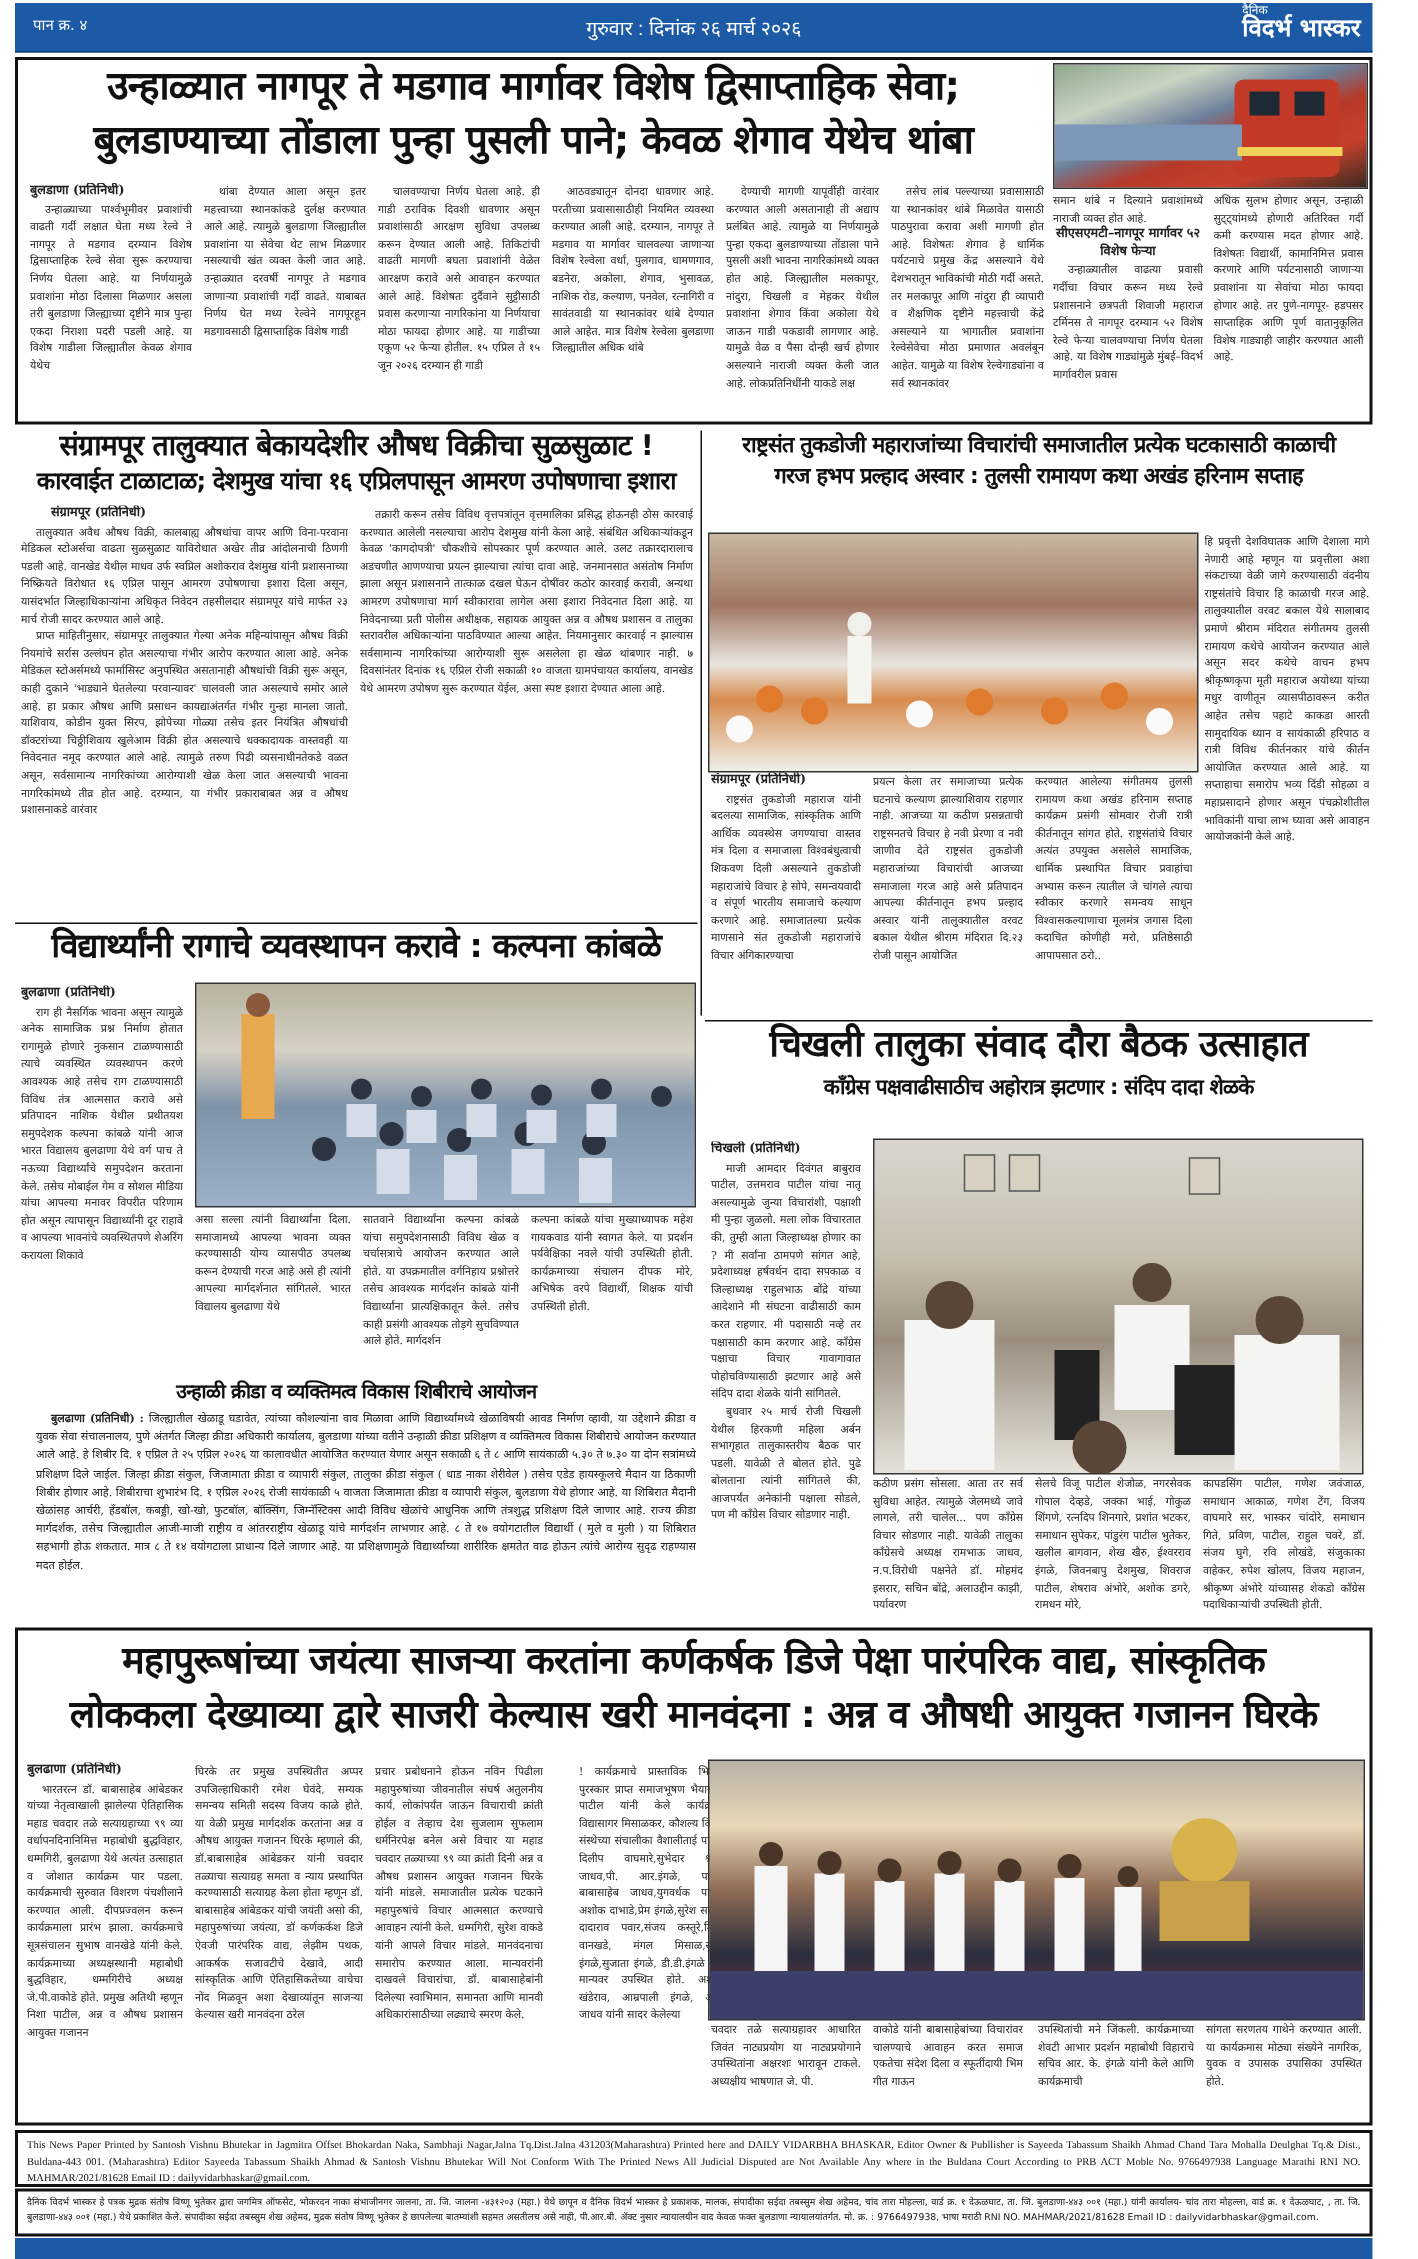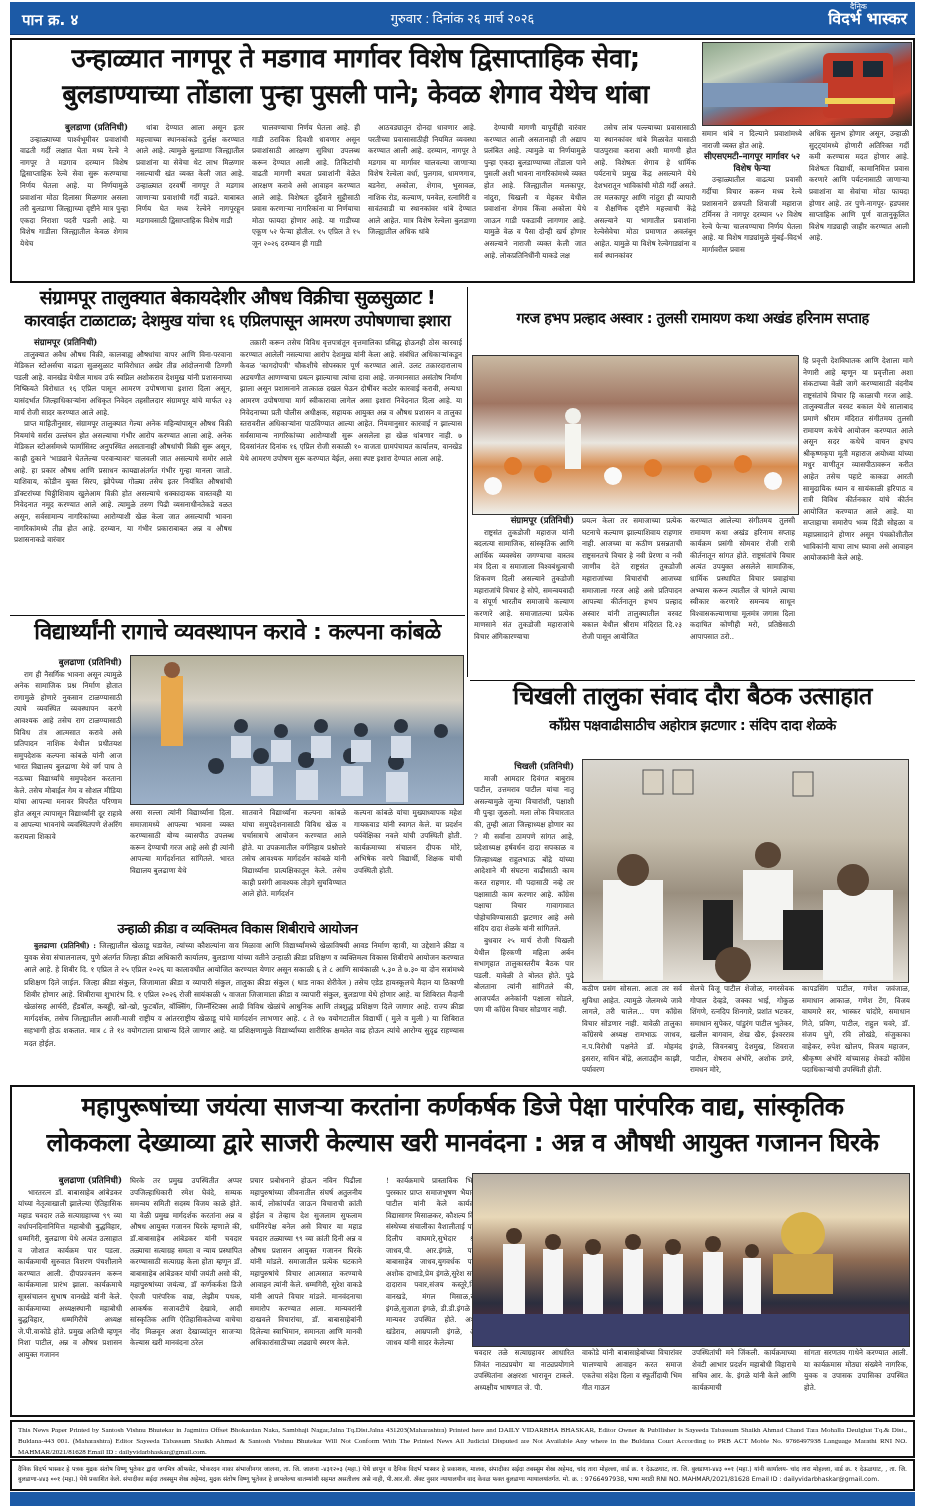--- a/index.html
+++ b/index.html
@@ -1,28 +1,28 @@
 <!DOCTYPE html>
 <html><head>
 <meta charset="utf-8">
 <style>
   html, body { margin:0; padding:0; background:#fff; }
   body { width:945px; height:1506px; position:relative; overflow:hidden; font-family:"DejaVu Serif", serif; color:#111; }
   .masthead { position:absolute; left:10px; top:2px; width:905px; height:32px; background:#1c5aa6; color:#fff; border-bottom:1px solid #0d3d7a; }
-  .masthead .pg { position:absolute; left:12px; top:7px; font-size:15px; font-family:"DejaVu Sans", sans-serif;font-weight:bold; }
+  .masthead .pg { position:absolute; left:12px; top:7px; font-size:10px; font-family:"DejaVu Sans", sans-serif; }
   .masthead .date { position:absolute; left:0; right:0; top:7px; text-align:center; font-size:13px; font-family:Liberation Sans, sans-serif; }
-  .masthead .brand { position:absolute; right:8px; top:1px; text-align:right; line-height:1; font-family:"DejaVu Sans", sans-serif; }
+  .masthead .brand { position:absolute; right:8px; top:1px; text-align:left; line-height:1; font-family:"DejaVu Sans", sans-serif; }
   .masthead .brand .small { font-size:8px; display:block; margin-right:40px; }
   .masthead .brand .big { font-size:16px; font-weight:bold; }
 
   .box { position:absolute; border:2px solid #111; box-sizing:border-box; background:#fff; overflow:hidden; }
   .hl { position:absolute; font-family:"DejaVu Sans", sans-serif; font-weight:bold; color:#111; text-align:center; letter-spacing:-0.5px; white-space:nowrap; line-height:1.15; }
   .cols { position:absolute; font-size:7.2px; line-height:11.6px; text-align:justify; color:#222; overflow:hidden; }
   .cols p { margin:0; text-indent:10px; }
-  .byline { font-weight:bold; font-size:8.5px; text-align:right; display:block; text-indent:0; }
+  .byline { font-weight:bold; font-size:8.5px; text-align:left; display:block; text-indent:0; }
   .sub { font-weight:bold; font-size:8.5px; text-align:center; display:block; text-indent:0; }
   .photo { position:absolute; overflow:hidden; border:1px solid #333; }
   .rule { position:absolute; background:#111; }
   .footer { position:absolute; left:10px; width:905px; border:2px solid #111; box-sizing:border-box; font-size:7px; line-height:11px; padding:3px 6px; font-family:"Liberation Serif", serif; text-align:justify; }
   .bottombar { position:absolute; left:10px; top:1492px; width:905px; height:14px; background:#1c5aa6; }
 </style>
 </head>
 <body>
 
 <div class="masthead">
@@ -83,20 +83,21 @@
     <p>तालुक्यात अवैध औषध विक्री, कालबाह्य औषधांचा वापर आणि विना-परवाना मेडिकल स्टोअर्सचा वाढता सुळसुळाट याविरोधात अखेर तीव्र आंदोलनाची ठिणगी पडली आहे. वानखेड येथील माधव उर्फ स्वप्निल अशोकराव देशमुख यांनी प्रशासनाच्या निष्क्रियते विरोधात १६ एप्रिल पासून आमरण उपोषणाचा इशारा दिला असून, यासंदर्भात जिल्हाधिकाऱ्यांना अधिकृत निवेदन तहसीलदार संग्रामपूर यांचे मार्फत २३ मार्च रोजी सादर करण्यात आले आहे.</p>
     <p>प्राप्त माहितीनुसार, संग्रामपूर तालुक्यात गेल्या अनेक महिन्यांपासून औषध विक्री नियमांचे सर्रास उल्लंघन होत असल्याचा गंभीर आरोप करण्यात आला आहे. अनेक मेडिकल स्टोअर्समध्ये फार्मासिस्ट अनुपस्थित असतानाही औषधांची विक्री सुरू असून, काही दुकाने 'भाड्याने घेतलेल्या परवान्यावर' चालवली जात असल्याचे समोर आले आहे. हा प्रकार औषध आणि प्रसाधन कायद्याअंतर्गत गंभीर गुन्हा मानला जातो. याशिवाय, कोडीन युक्त सिरप, झोपेच्या गोळ्या तसेच इतर नियंत्रित औषधांची डॉक्टरांच्या चिठ्ठीशिवाय खुलेआम विक्री होत असल्याचे धक्कादायक वास्तवही या निवेदनात नमूद करण्यात आले आहे. त्यामुळे तरुण पिढी व्यसनाधीनतेकडे वळत असून, सर्वसामान्य नागरिकांच्या आरोग्याशी खेळ केला जात असल्याची भावना नागरिकांमध्ये तीव्र होत आहे. दरम्यान, या गंभीर प्रकाराबाबत अन्न व औषध प्रशासनाकडे वारंवार</p>
   </div>
   <div class="cols" style="left:230px;top:50px;width:222px;height:275px;">
     <p>तक्रारी करून तसेच विविध वृत्तपत्रांतून वृत्तमालिका प्रसिद्ध होऊनही ठोस कारवाई करण्यात आलेली नसल्याचा आरोप देशमुख यांनी केला आहे. संबंधित अधिकाऱ्यांकडून केवळ 'कागदोपत्री' चौकशीचे सोपस्कार पूर्ण करण्यात आले. उलट तक्रारदारालाच अडचणीत आणण्याचा प्रयत्न झाल्याचा त्यांचा दावा आहे. जनमानसात असंतोष निर्माण झाला असून प्रशासनाने तात्काळ दखल घेऊन दोषींवर कठोर कारवाई करावी, अन्यथा आमरण उपोषणाचा मार्ग स्वीकारावा लागेल असा इशारा निवेदनात दिला आहे. या निवेदनाच्या प्रती पोलीस अधीक्षक, सहायक आयुक्त अन्न व औषध प्रशासन व तालुका स्तरावरील अधिकाऱ्यांना पाठविण्यात आल्या आहेत. नियमानुसार कारवाई न झाल्यास सर्वसामान्य नागरिकांच्या आरोग्याशी सुरू असलेला हा खेळ थांबणार नाही. ७ दिवसांनंतर दिनांक १६ एप्रिल रोजी सकाळी १० वाजता ग्रामपंचायत कार्यालय, वानखेड येथे आमरण उपोषण सुरू करण्यात येईल, असा स्पष्ट इशारा देण्यात आला आहे.</p>
   </div>
 </div>
 <div class="rule" style="left:467px;top:287px;width:1px;height:390px;"></div>
 
 <div style="position:absolute;left:470px;top:287px;width:445px;height:392px;">
+  <div class="hl" style="left:0;top:2px;width:445px;font-size:14.5px;">राष्ट्रसंत तुकडोजी महाराजांच्या विचारांची समाजातील प्रत्येक घटकासाठी काळाची</div>
   <div class="hl" style="left:0;top:23px;width:445px;font-size:14.5px;">गरज हभप प्रल्हाद अस्वार : तुलसी रामायण कथा अखंड हरिनाम सप्ताह</div>
   <div class="photo" style="left:2px;top:68px;width:325px;height:158px;background:linear-gradient(180deg,#c9b9a2 0%,#a07562 30%,#e9e6df 55%,#d88b4d 70%,#efefea 100%);">
     <svg width="325" height="158">
       <circle cx="100" cy="60" r="8" fill="#f1f1ec"></circle>
         <rect x="92" y="68" width="16" height="45" fill="#f5f5f0"></rect>
       <g fill="#e07b2e">
           <circle cx="40" cy="110" r="9"></circle>
           <circle cx="70" cy="118" r="9"></circle>
           <circle cx="180" cy="112" r="9"></circle>
           <circle cx="230" cy="118" r="9"></circle>

